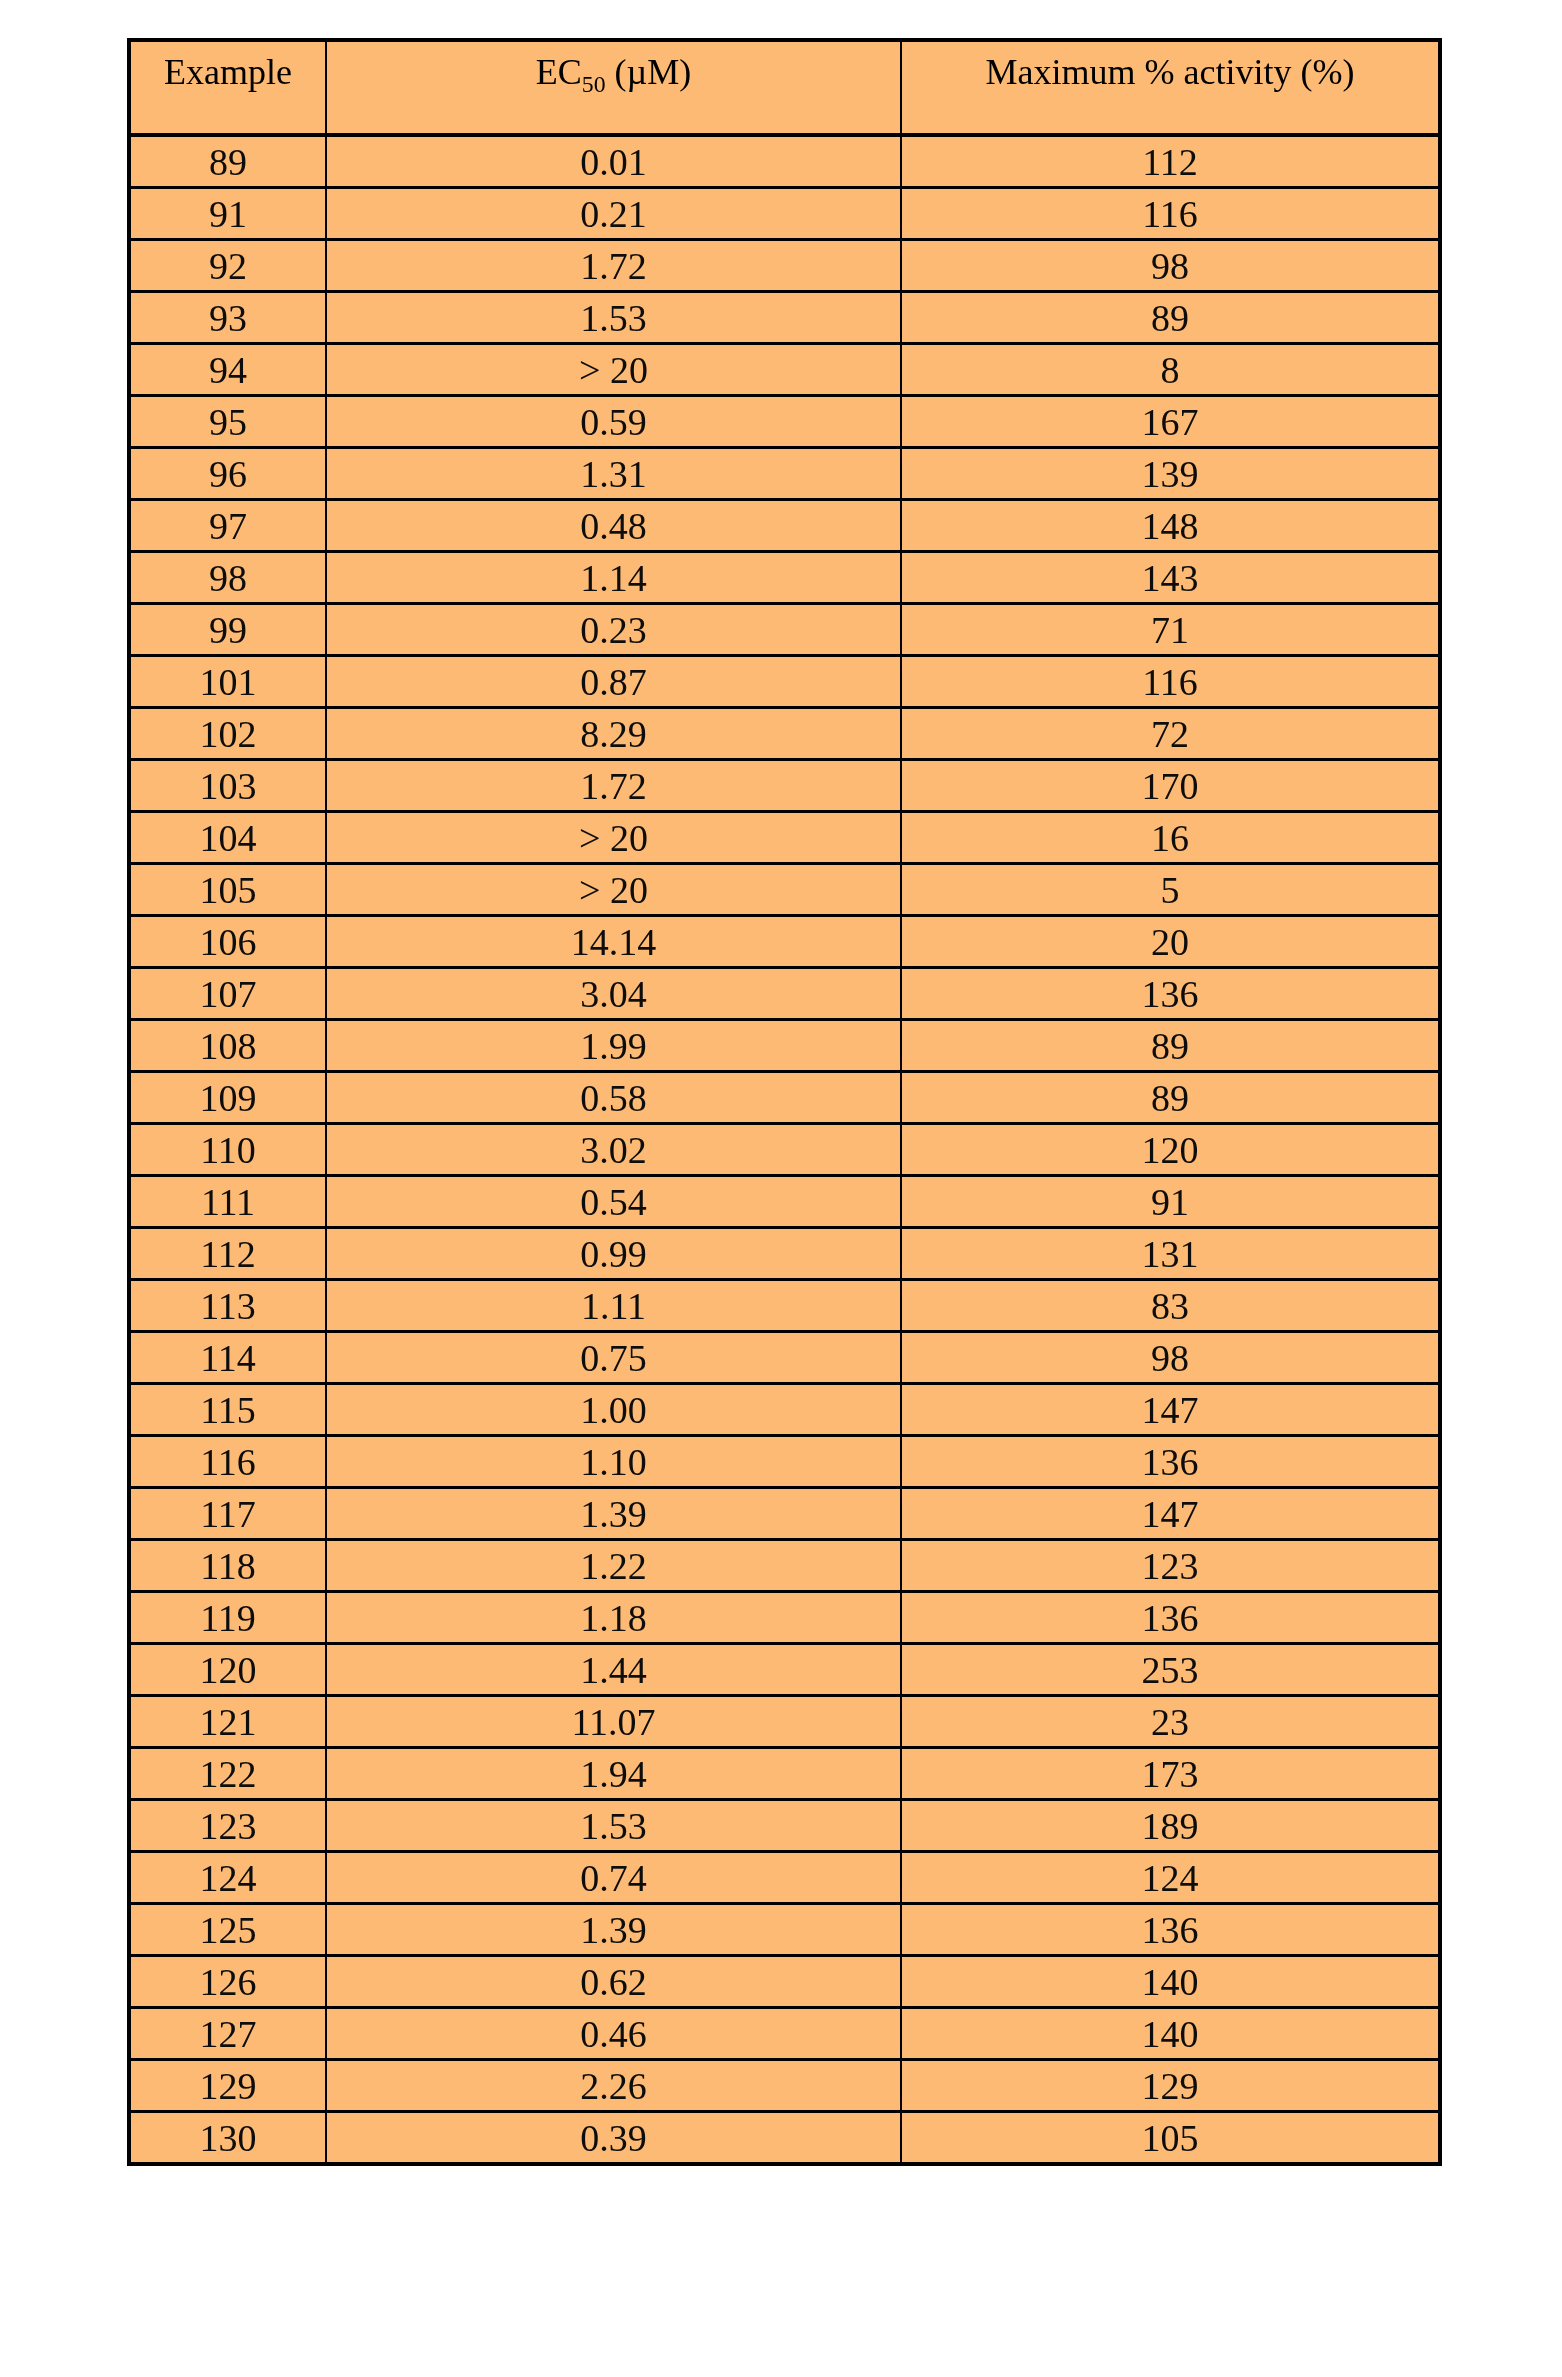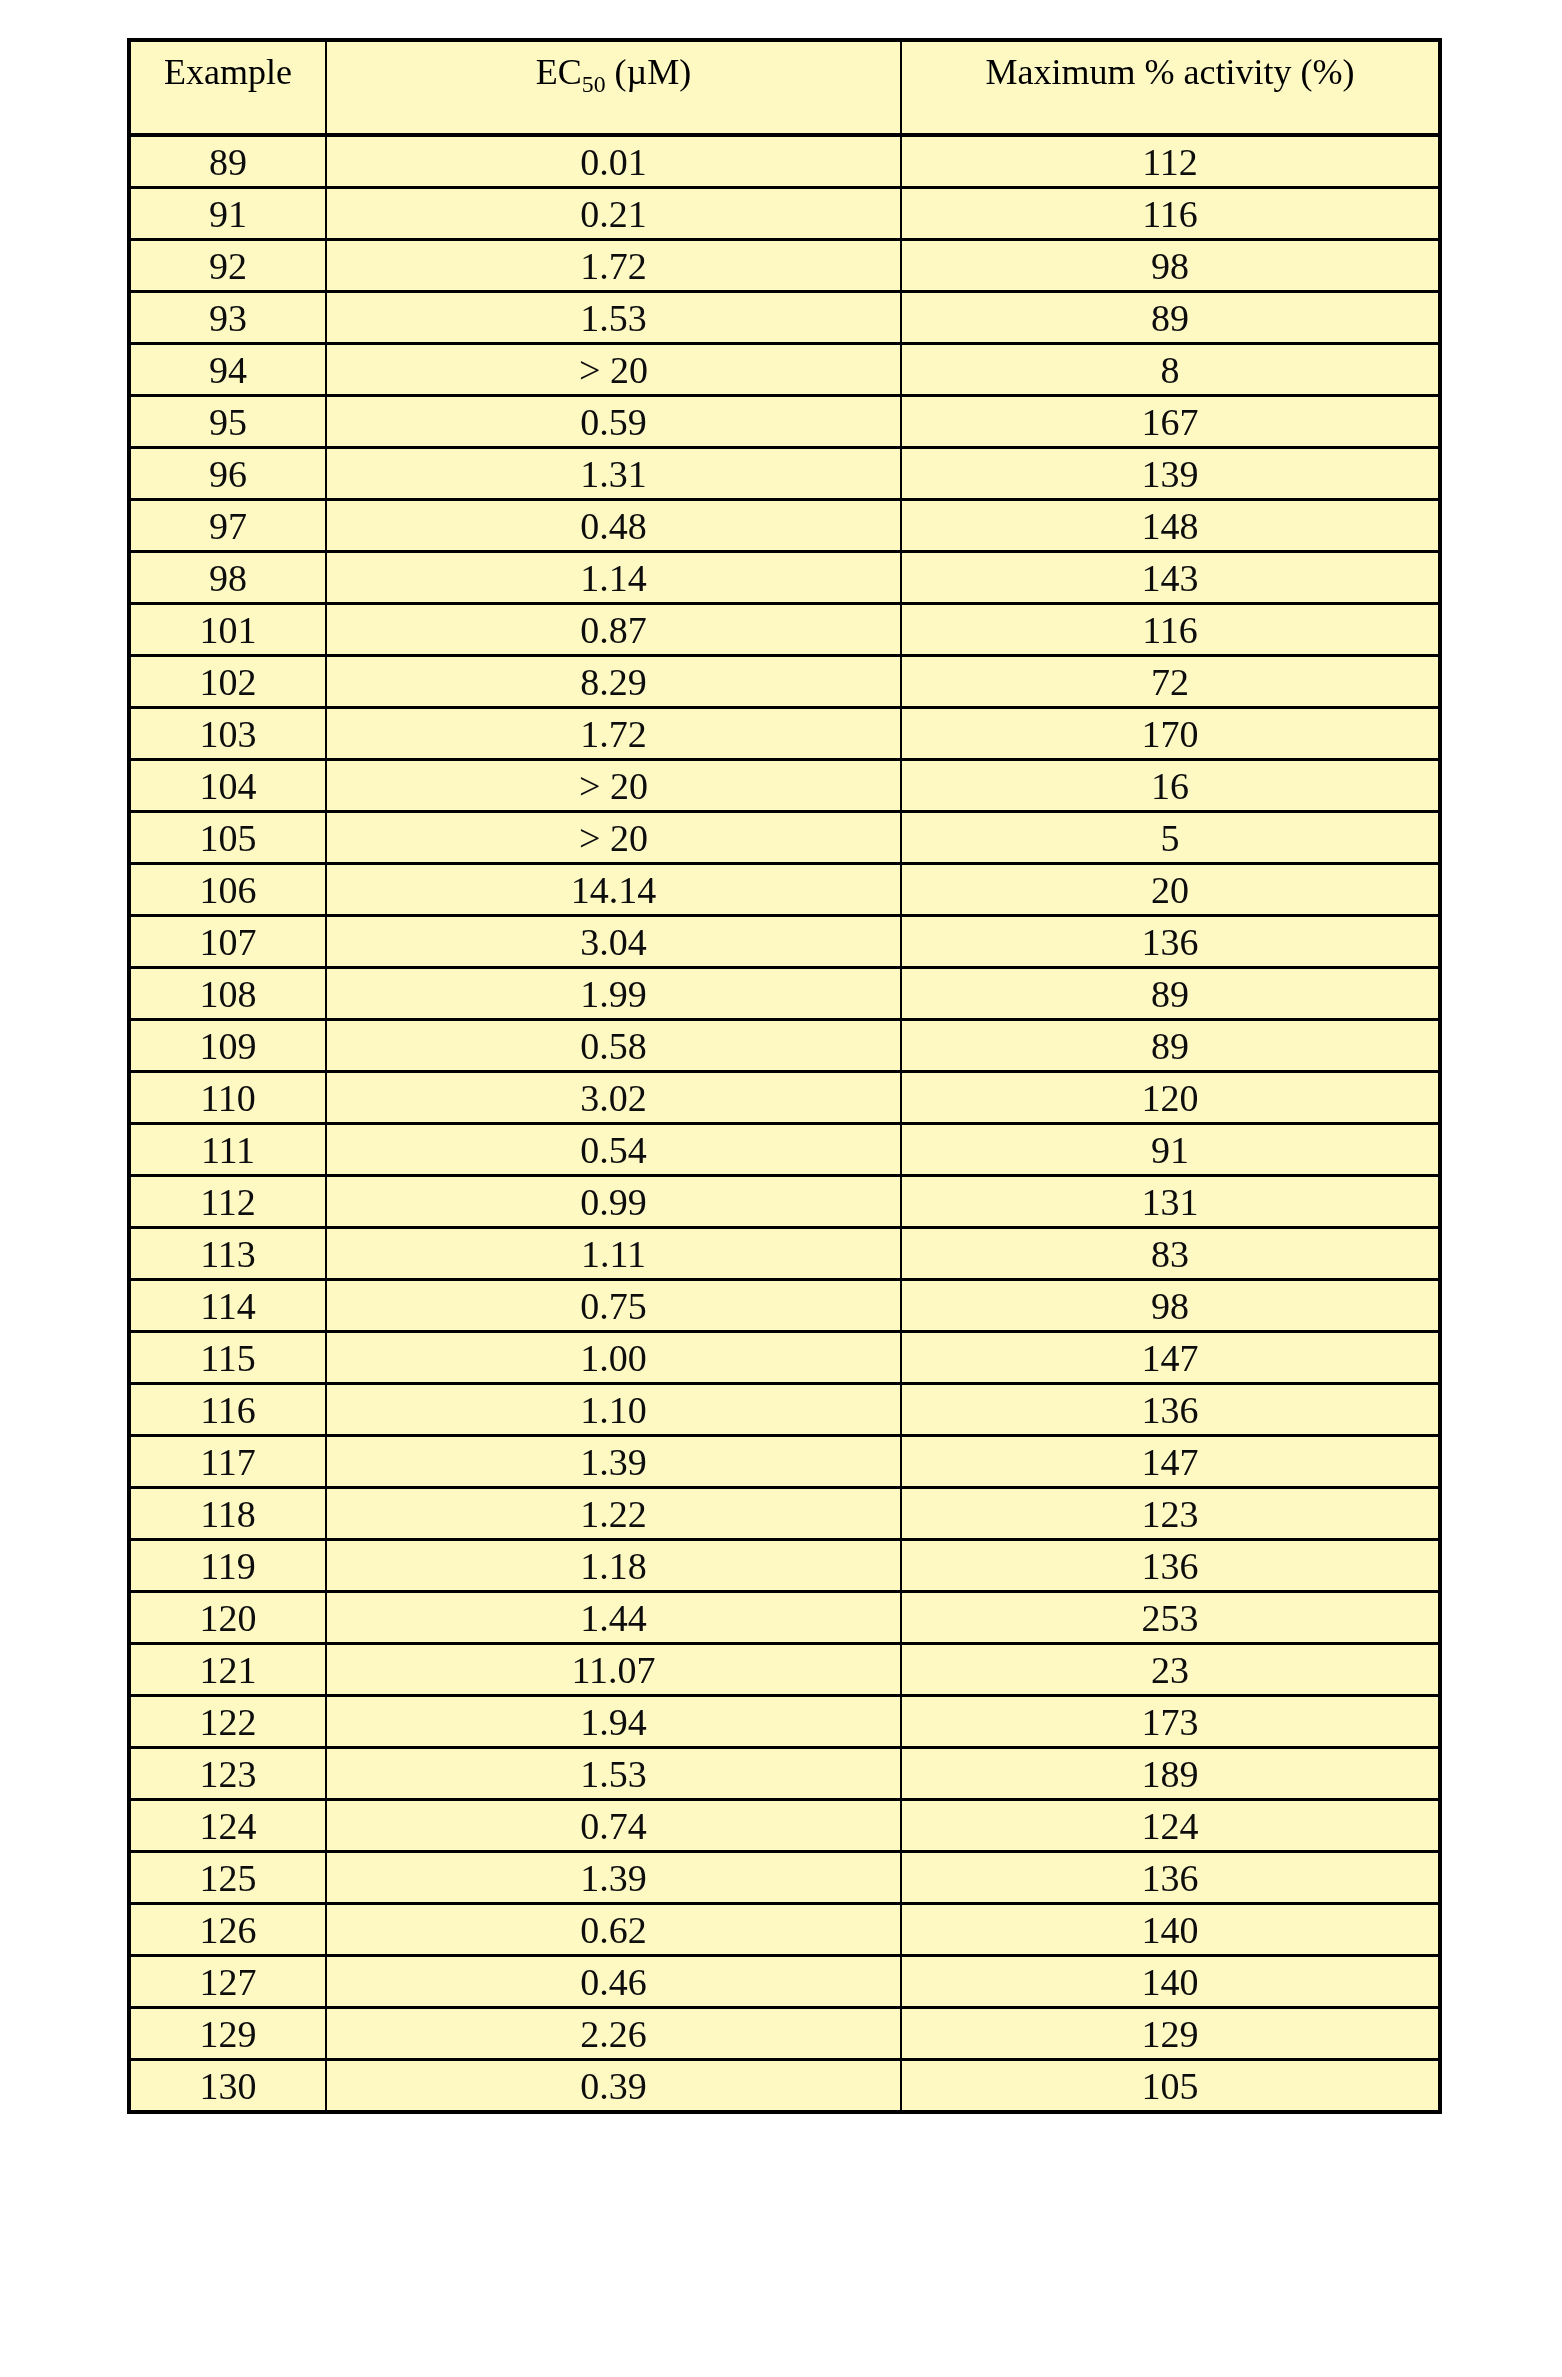--- a/index.html
+++ b/index.html
@@ -17,21 +17,21 @@
   }
   .table-wrap {
     position: absolute;
     left: 127px;
     top: 38px;
   }
   table.data-table {
     border-collapse: collapse;
     table-layout: fixed;
     width: 1310px;
-    background: #fef9c3;
+    background: #fdba74;
     border: 4.1px solid #000000;
   }
   table.data-table th,
   table.data-table td {
     border-left: 2.4px solid #000000;
     border-right: 2.4px solid #000000;
     border-top: 3.3px solid #000000;
     border-bottom: 3.3px solid #000000;
     text-align: center;
     overflow: hidden;
@@ -127,20 +127,25 @@
           <td>97</td>
           <td>0.48</td>
           <td>148</td>
         </tr>
         <tr>
           <td>98</td>
           <td>1.14</td>
           <td>143</td>
         </tr>
         <tr>
+          <td>99</td>
+          <td>0.23</td>
+          <td>71</td>
+        </tr>
+        <tr>
           <td>101</td>
           <td>0.87</td>
           <td>116</td>
         </tr>
         <tr>
           <td>102</td>
           <td>8.29</td>
           <td>72</td>
         </tr>
         <tr>

